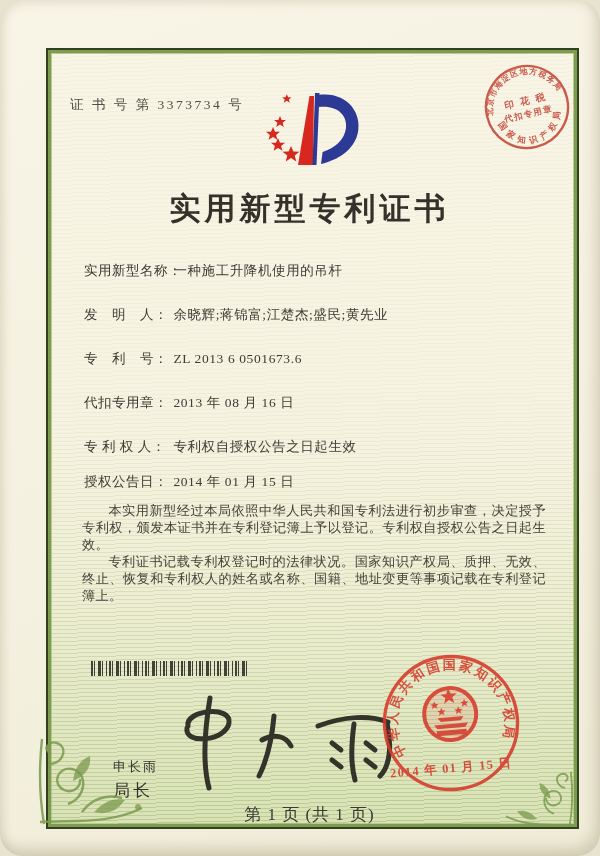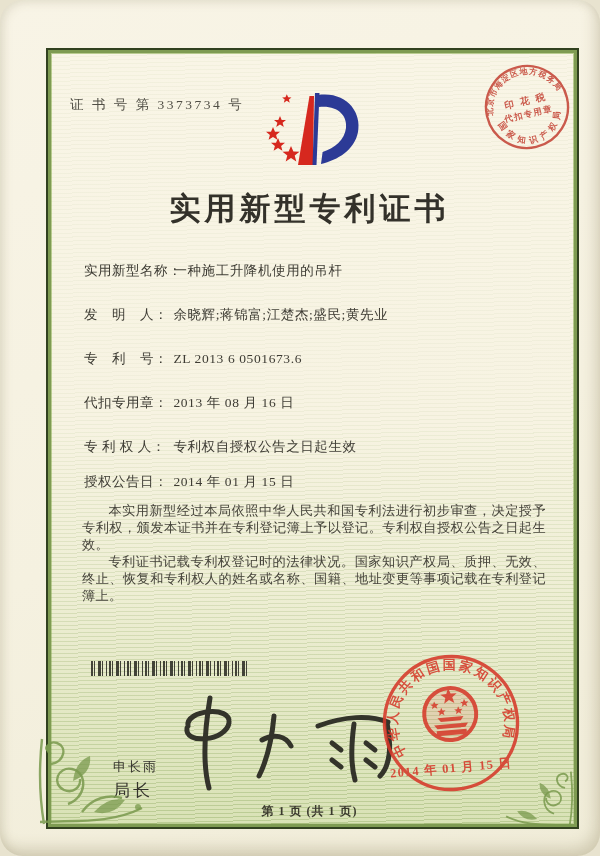--- a/index.html
+++ b/index.html
@@ -50,21 +50,21 @@
       #26261f 0 2px, transparent 2px 3px,
       #26261f 3px 4px, transparent 4px 7px,
       #26261f 7px 10px, transparent 10px 11px,
       #26261f 11px 12px, transparent 12px 15px,
       #26261f 15px 16px, transparent 16px 18px);
     opacity:.85;
   }
   .signer-title{position:absolute;left:113px;top:756px;font-size:17px;letter-spacing:3px;color:#34332c;margin-top:23px;}
   .signer-name{position:absolute;left:113px;top:758px;font-size:13px;letter-spacing:2px;color:#34332c;}
   .signature{position:absolute;left:158px;top:686px;width:235px;height:112px;}
-  .footer{position:absolute;left:48px;top:803px;width:523px;text-align:center;font-size:12px;letter-spacing:1px;color:#3b3a2e;font-weight:bold;}
+  .footer{position:absolute;left:48px;top:803px;width:523px;text-align:center;font-size:17px;letter-spacing:1px;color:#3b3a2e;}
   .ornament{position:absolute;pointer-events:none;}
   .orn-left{left:34px;top:684px;width:136px;height:142px;}
   .orn-right{left:486px;top:736px;width:92px;height:92px;transform:scaleX(-1);}
   .tax-stamp{position:absolute;left:481px;top:61px;width:92px;height:92px;transform:rotate(-13deg);opacity:.9;}
   .office-seal{position:absolute;left:378px;top:650px;width:146px;height:146px;transform:rotate(-5deg);opacity:.88;}
 </style>
 </head>
 <body>
 
 <div class="page">

